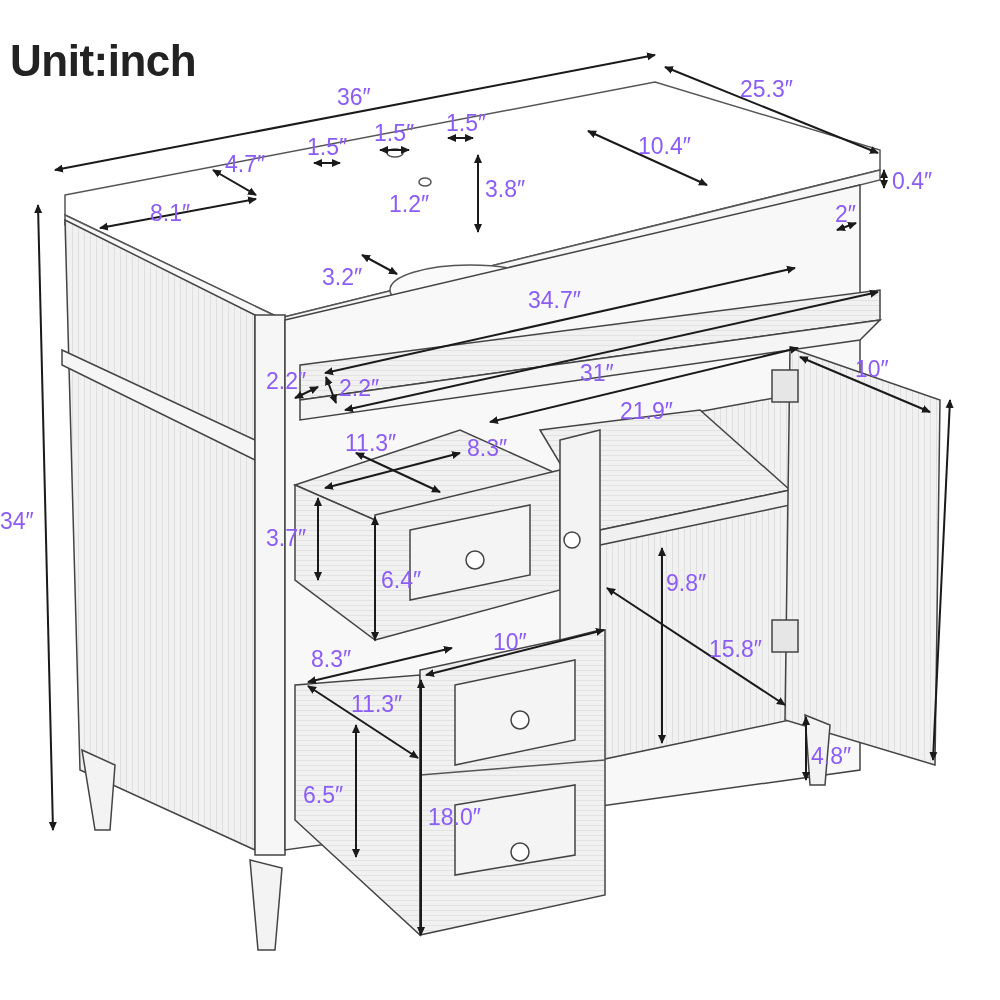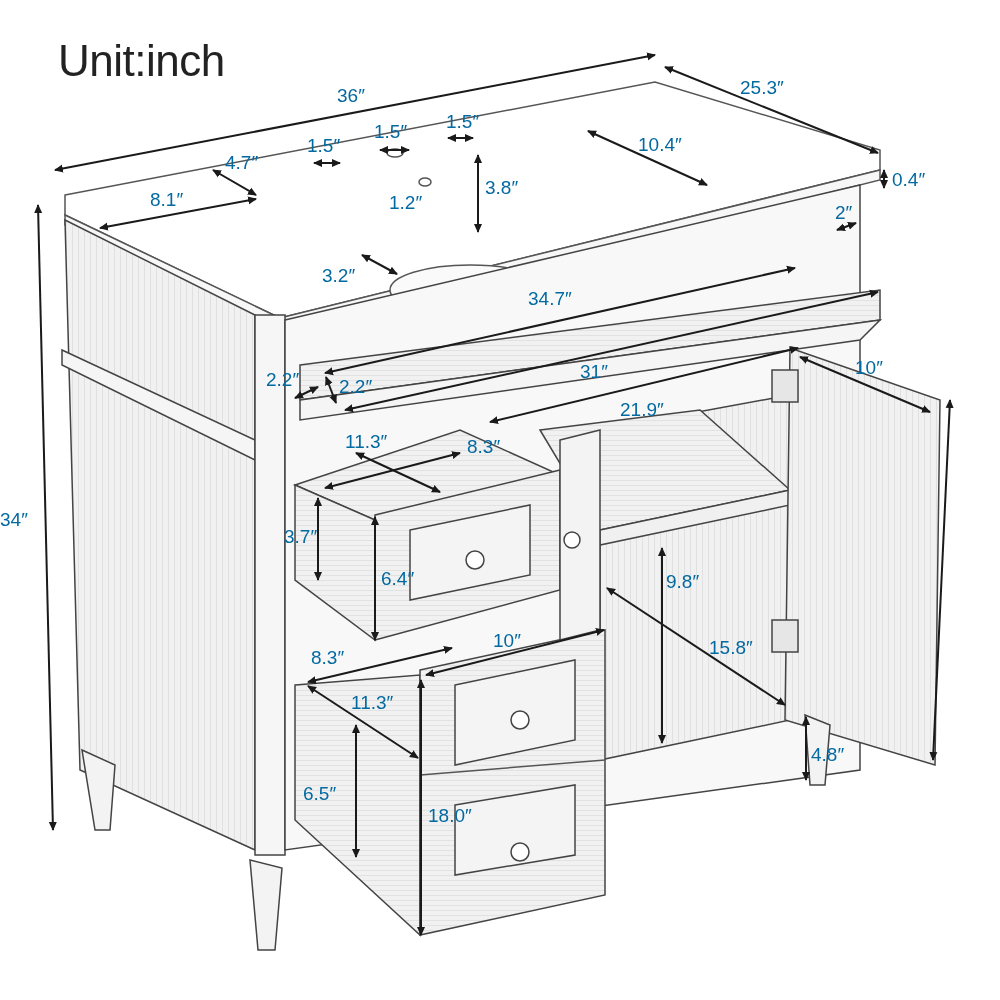--- a/index.html
+++ b/index.html
@@ -1,19 +1,19 @@
 <!DOCTYPE html>
 <html><head>
 <meta charset="utf-8">
 <style>
   html, body { margin:0; padding:0; background:#ffffff; }
   body { width:1000px; height:1000px; position:relative; overflow:hidden; font-family:"Liberation Sans", sans-serif; }
   #stage { position:absolute; left:0; top:0; width:1000px; height:1000px; }
-  .title { position:absolute; left:10px; top:36px; font-size:44px; font-weight:normal; color:#222; letter-spacing:-0.5px;margin-left:48px; }
-  .dim { position:absolute; font-size:19px; color:#0369a1; white-space:nowrap; line-height:1; }
+  .title { position:absolute; left:10px; top:36px; font-size:44px; font-weight:bold; color:#222; letter-spacing:-0.5px; }
+  .dim { position:absolute; font-size:23px; color:#8b5cf6; white-space:nowrap; line-height:1; }
   svg { position:absolute; left:0; top:0; }
 </style>
 </head>
 <body>
 
 <div id="stage">
   <div class="title">Unit:inch</div>
 
   <svg width="1000" height="1000" viewBox="0 0 1000 1000">
     <defs>
@@ -123,37 +123,37 @@
       <line x1="950" y1="400" x2="933" y2="760" marker-start="url(#ah)" marker-end="url(#ah)"></line>
       <line x1="806" y1="717" x2="806" y2="780" marker-start="url(#ah)" marker-end="url(#ah)"></line>
     </g>
   </svg>
 
   <div class="dim" style="left:337px;top:86px">36″</div>
   <div class="dim" style="left:740px;top:78px">25.3″</div>
   <div class="dim" style="left:892px;top:170px">0.4″</div>
   <div class="dim" style="left:0px;top:510px">34″</div>
   <div class="dim" style="left:225px;top:153px">4.7″</div>
-  <div class="dim" style="left:150px;top:190px">8.1″</div>
+  <div class="dim" style="left:150px;top:202px">8.1″</div>
   <div class="dim" style="left:307px;top:136px">1.5″</div>
   <div class="dim" style="left:374px;top:122px">1.5″</div>
   <div class="dim" style="left:446px;top:112px">1.5″</div>
   <div class="dim" style="left:389px;top:193px">1.2″</div>
   <div class="dim" style="left:485px;top:178px">3.8″</div>
   <div class="dim" style="left:638px;top:135px">10.4″</div>
   <div class="dim" style="left:322px;top:266px">3.2″</div>
   <div class="dim" style="left:835px;top:203px">2″</div>
   <div class="dim" style="left:528px;top:289px">34.7″</div>
   <div class="dim" style="left:580px;top:362px">31″</div>
   <div class="dim" style="left:266px;top:370px">2.2″</div>
   <div class="dim" style="left:339px;top:377px">2.2″</div>
   <div class="dim" style="left:620px;top:400px">21.9″</div>
   <div class="dim" style="left:345px;top:432px">11.3″</div>
   <div class="dim" style="left:467px;top:437px">8.3″</div>
-  <div class="dim" style="left:284px;top:527px">3.7″</div>
+  <div class="dim" style="left:266px;top:527px">3.7″</div>
   <div class="dim" style="left:381px;top:569px">6.4″</div>
   <div class="dim" style="left:311px;top:648px">8.3″</div>
   <div class="dim" style="left:493px;top:631px">10″</div>
   <div class="dim" style="left:351px;top:693px">11.3″</div>
   <div class="dim" style="left:303px;top:784px">6.5″</div>
   <div class="dim" style="left:428px;top:806px">18.0″</div>
   <div class="dim" style="left:855px;top:358px">10″</div>
   <div class="dim" style="left:1000px;top:563px">19.8″</div>
   <div class="dim" style="left:666px;top:572px">9.8″</div>
   <div class="dim" style="left:709px;top:638px">15.8″</div>

